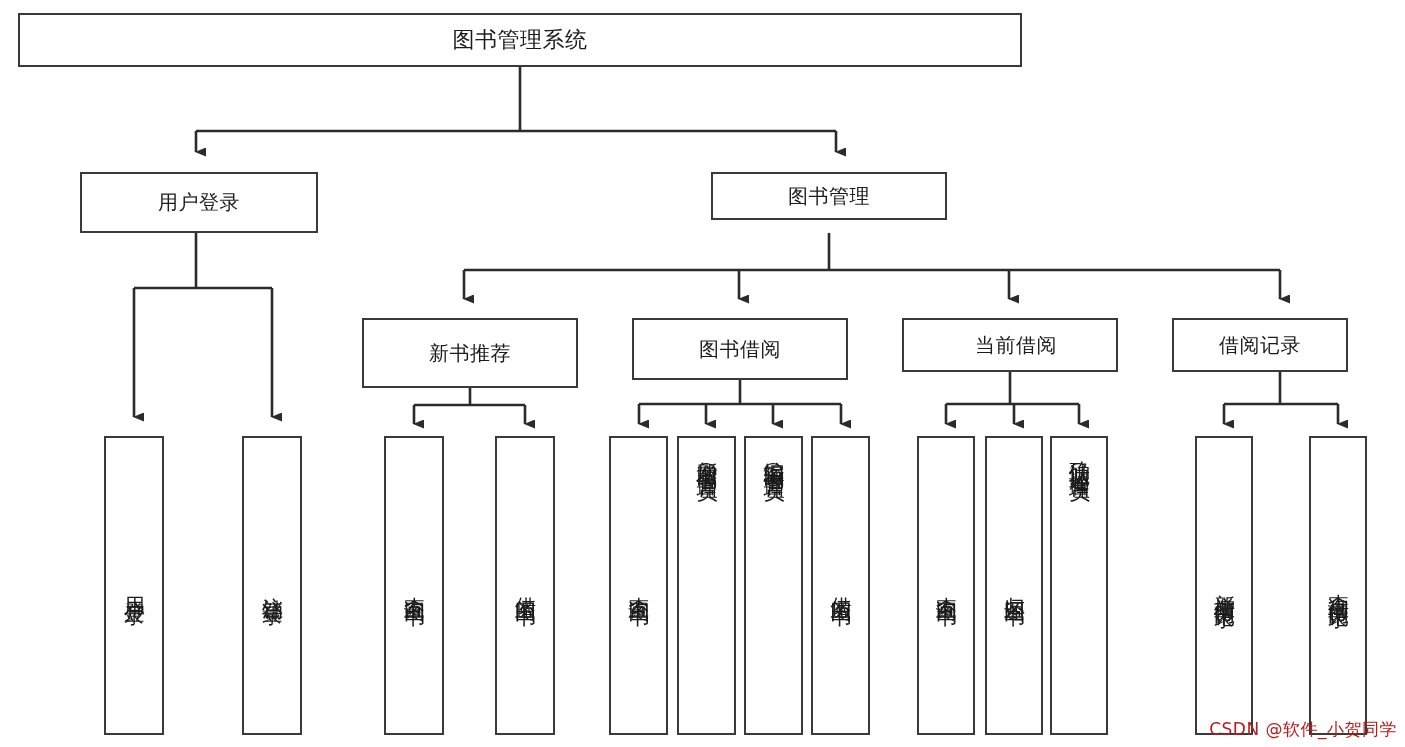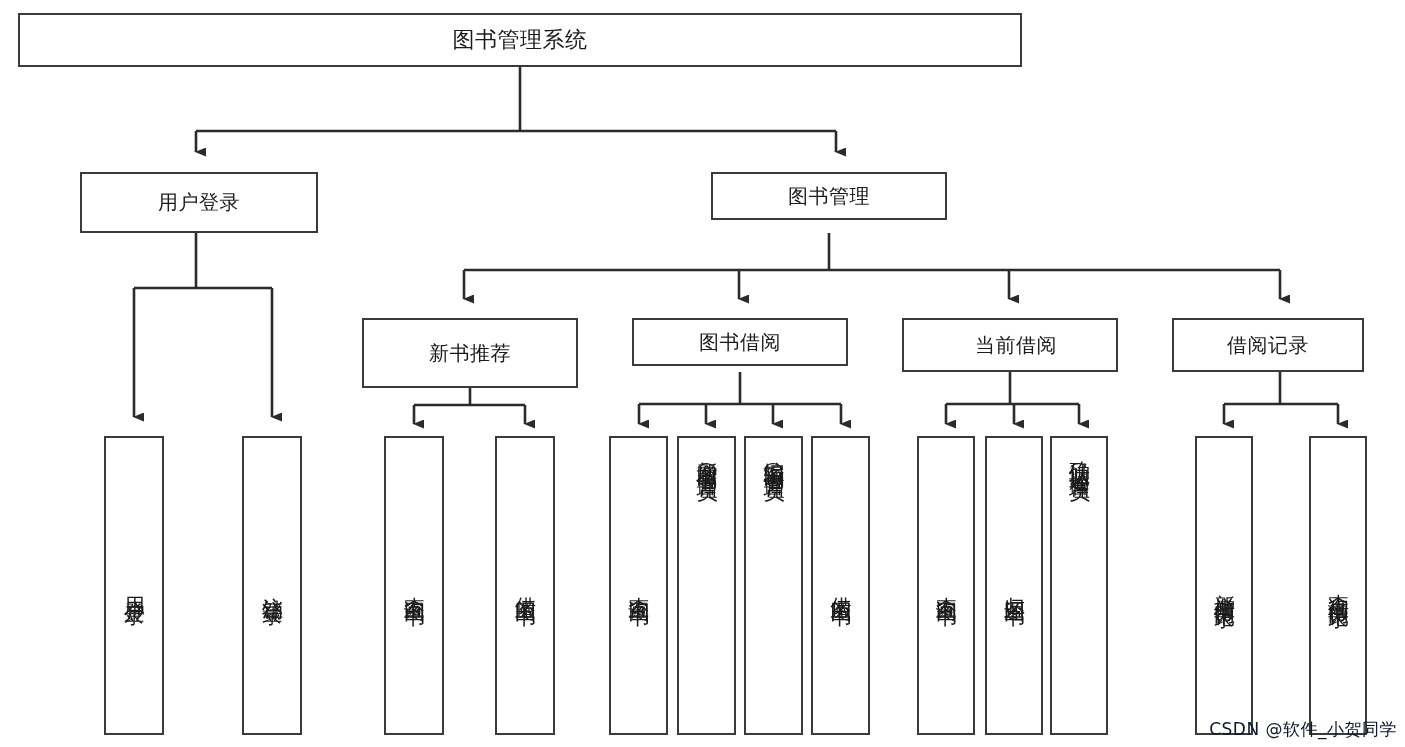--- a/index.html
+++ b/index.html
@@ -54,21 +54,21 @@
   }
   .node-box.vertical.centered {
     align-items: center;
     padding-top: 0;
   }
   .watermark {
     position: absolute;
     right: 8px;
     bottom: 6px;
     font-size: 17px;
-    color: #0f172a;
+    color: #b91c1c;
     letter-spacing: 0.5px;
     white-space: nowrap;
     pointer-events: none;
   }
 </style>
 </head>
 <body>
 
 <div id="stage">
 
@@ -129,27 +129,27 @@
   <div class="node-box" style="left:80px; top:172px; width:238px; height:61px;">
     <span class="node-label">用户登录</span>
   </div>
   <div class="node-box" style="left:711px; top:172px; width:236px; height:48px;">
     <span class="node-label">图书管理</span>
   </div>
 
   <div class="node-box" style="left:362px; top:318px; width:216px; height:70px;">
     <span class="node-label">新书推荐</span>
   </div>
-  <div class="node-box" style="left:632px; top:318px; width:216px; height:48px;">
+  <div class="node-box" style="left:632px; top:318px; width:216px; height:62px;">
     <span class="node-label">图书借阅</span>
   </div>
   <div class="node-box" style="left:902px; top:318px; width:216px; height:54px;padding-left:12px;">
     <span class="node-label">当前借阅</span>
   </div>
-  <div class="node-box" style="left:1172px; top:318px; width:192px; height:54px;">
+  <div class="node-box" style="left:1172px; top:318px; width:176px; height:54px;">
     <span class="node-label">借阅记录</span>
   </div>
 
   <div class="node-box vertical centered" style="left:104px; top:436px; width:60px; height:299px;">
     <span class="node-label">用户登录</span>
   </div>
   <div class="node-box vertical centered" style="left:242px; top:436px; width:60px; height:299px;">
     <span class="node-label">注销登录</span>
   </div>
 

